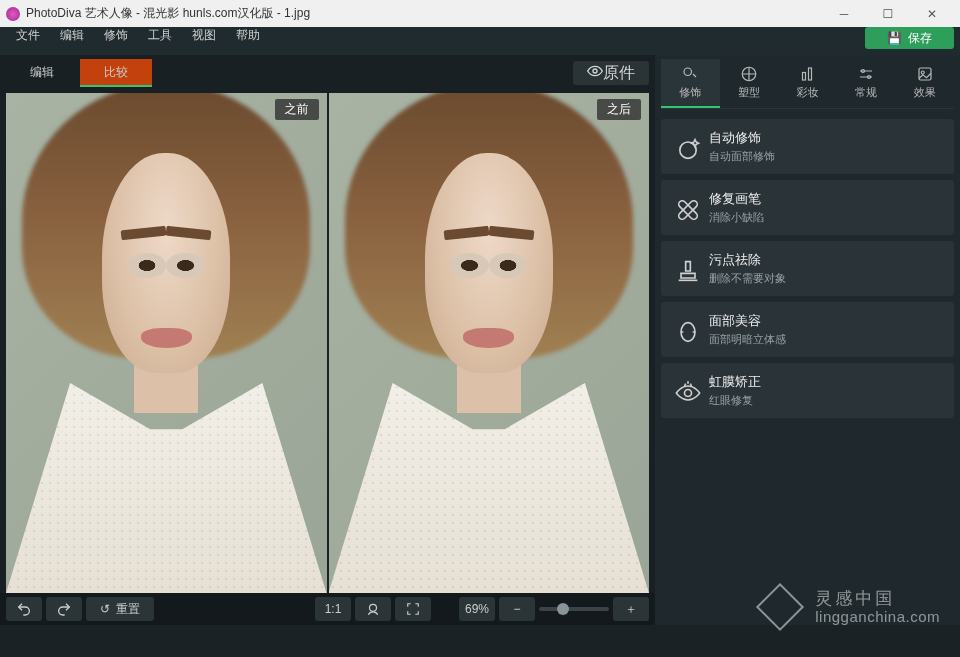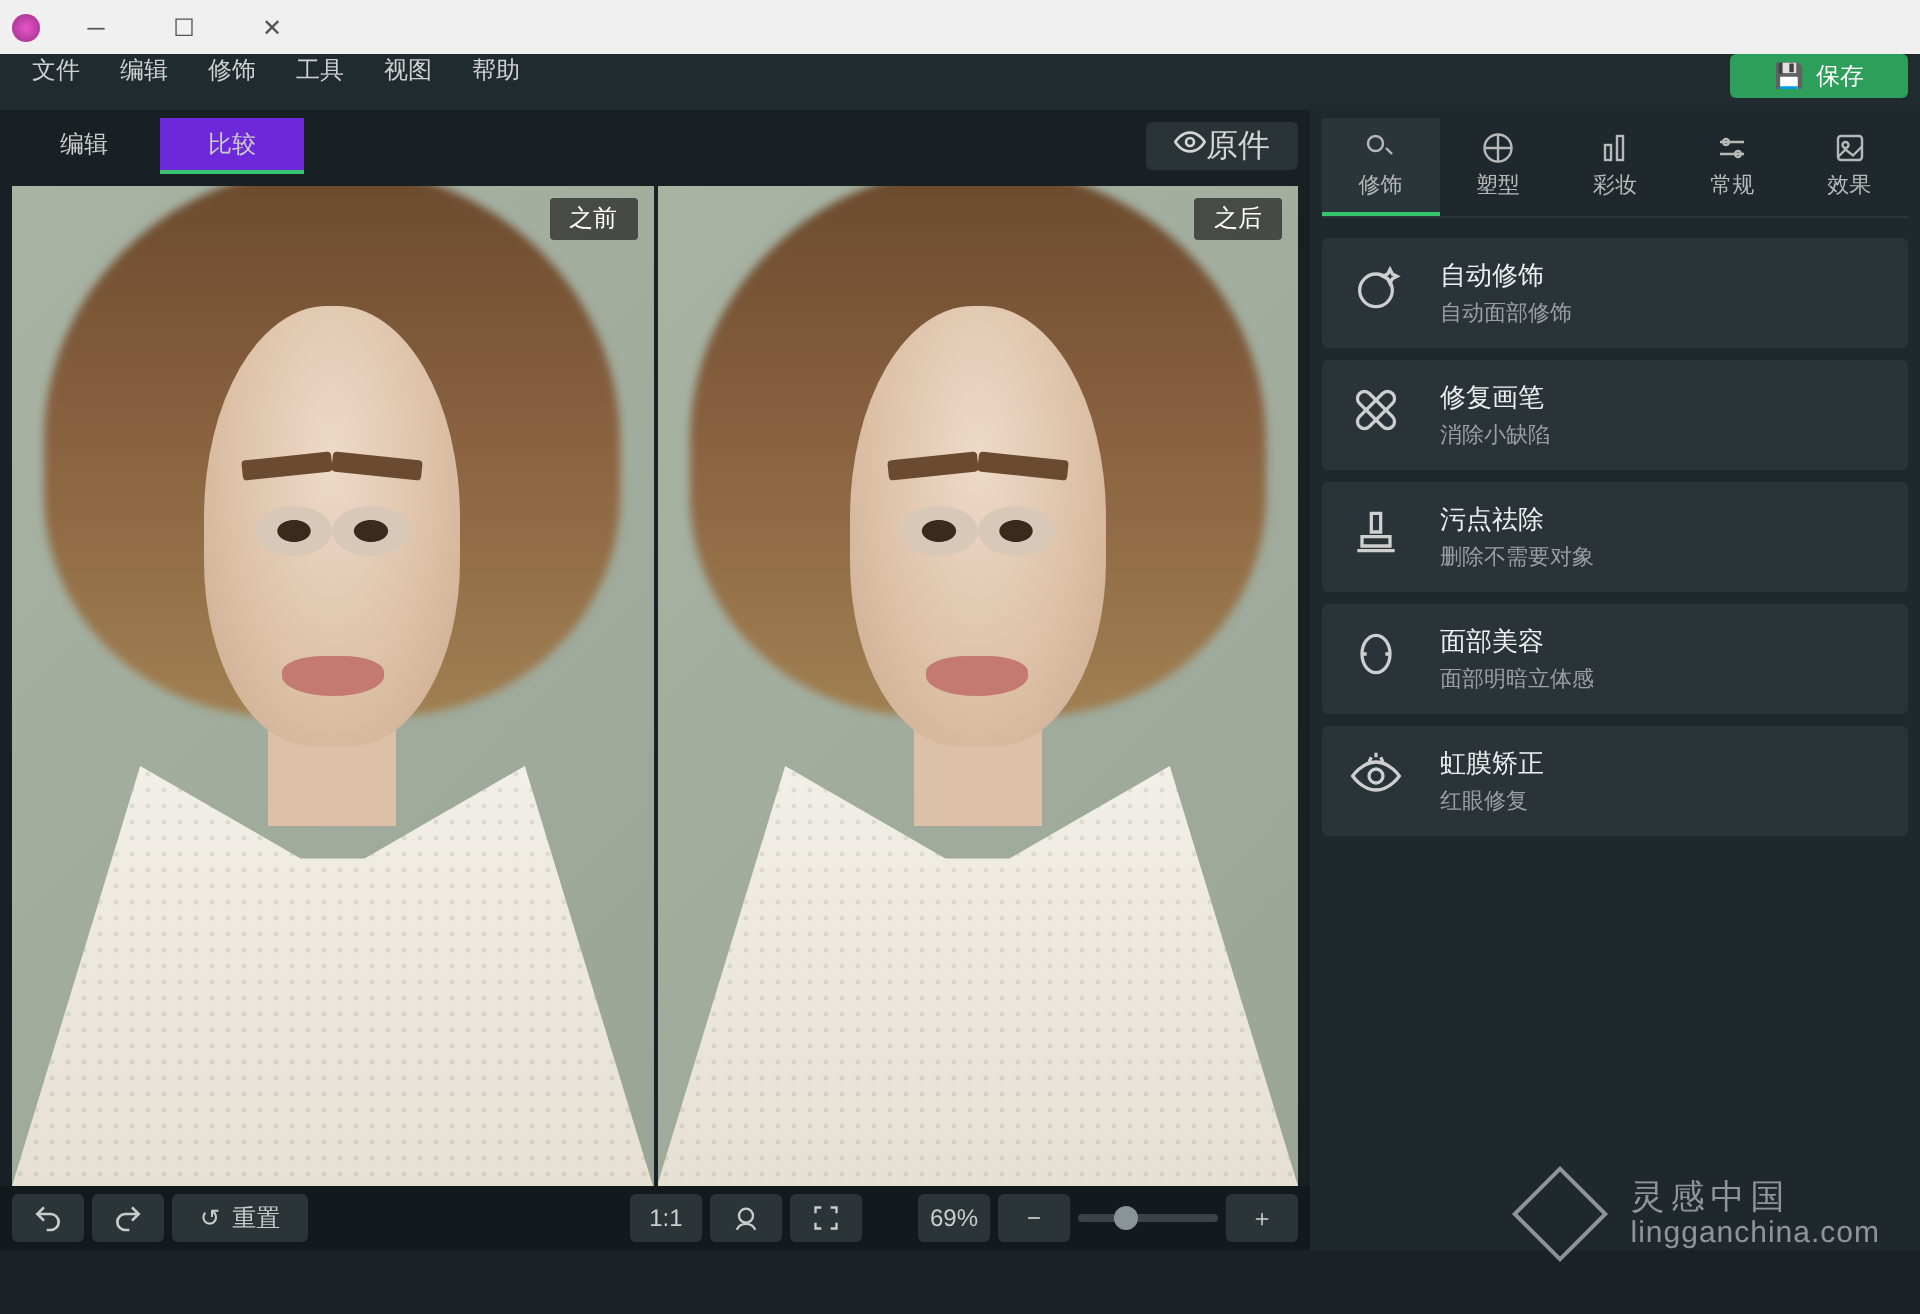--- a/index.html
+++ b/index.html
@@ -13,21 +13,21 @@
 .menubar { height: 28px; background: #1f2b2f; display: flex; padding: 0 6px; font-size: 12px; }
 .menubar .menu-item { padding: 0 10px; color: #d0d0d0; cursor: pointer; }
 .menubar .spacer { flex: 1; }
 .save-btn { background: #2e9e5b; color: #fff; height: 22px; padding: 0 22px; border-radius: 3px; display: flex; align-items: center; gap: 6px; font-size: 12px; cursor: pointer; }
 
 .workarea { display: flex; height: 570px; }
 
 .left-panel { flex: 1; display: flex; flex-direction: column; background: #182024; }
 .top-tabs { height: 32px; display: flex; align-items: stretch; padding: 4px 6px 0; gap: 2px; }
 .top-tab { width: 72px; display: flex; align-items: center; justify-content: center; font-size: 12px; color: #ccc; border-bottom: 2px solid transparent; cursor: pointer; }
-.top-tab.active { background: #6d28d9; border-bottom-color: #36c46f; }
+.top-tab.active { background: #c2410c; border-bottom-color: #36c46f; }
 .top-tabs .spacer { flex: 1; }
 .orig-box { display: flex; align-items: center; background: #2a3336; padding: 0 14px; border-radius: 3px; margin: 2px 0; }
 
 .canvas-area { flex: 1; display: flex; background: #b8c4b6; margin: 6px 6px 0; position: relative; }
 .img-half { flex: 1; position: relative; background: linear-gradient(135deg,#a8b3a3 0%,#9aa597 100%); overflow: hidden; }
 .img-half + .img-half { border-left: 2px solid #1a2226; }
 .tag { position: absolute; top: 6px; right: 8px; background: rgba(40,40,40,.75); color: #fff; font-size: 12px; padding: 2px 10px; border-radius: 2px; }
 .portrait { position: absolute; inset: 0; }
 .hair-top { position: absolute; top: -10px; left: 5%; right: 5%; height: 55%; border-radius: 50% 50% 40% 40%; background: linear-gradient(180deg,#6a4a2e 0%,#8a6240 50%,#a08052 100%); filter: blur(2px); }
 .face { position: absolute; top: 12%; left: 30%; width: 40%; height: 44%; background: radial-gradient(ellipse at 50% 35%,#eed9c8 0%,#dcc0a6 60%,#c8a98c 100%); border-radius: 48% 48% 42% 42%; }
@@ -47,36 +47,37 @@
 .zoom-track { width: 70px; height: 4px; background: #3a4448; border-radius: 2px; position: relative; }
 .zoom-thumb { position: absolute; top: -4px; left: 26%; width: 12px; height: 12px; border-radius: 50%; background: #8a9498; }
 
 .right-panel { width: 305px; background: #1f282c; display: flex; flex-direction: column; padding: 4px 6px 8px; }
 .tool-tabs { display: flex; height: 50px; border-bottom: 1px solid #2c3639; }
 .tool-tab { flex: 1; display: flex; flex-direction: column; align-items: center; justify-content: center; gap: 2px; font-size: 11px; color: #b8b8b8; cursor: pointer; border-bottom: 2px solid transparent; }
 .tool-tab.active { border-bottom-color: #36c46f; background: #2a3539; }
 .tool-tab svg { width: 18px; height: 18px; }
 
 .tool-list { display: flex; flex-direction: column; gap: 6px; margin-top: 10px; }
-.tool-item { background: #2a3438; border-radius: 3px; display: flex; align-items: flex-start; gap: 17px; padding: 10px 12px; cursor: pointer; }
+.tool-item { background: #2a3438; border-radius: 3px; display: flex; align-items: flex-end; gap: 6px; padding: 10px 12px; cursor: pointer; }
 .tool-item .ticon { width: 30px; height: 30px; display: flex; align-items: center; justify-content: center; color: #cfcfcf; }
 .tool-item .ttext .t1 { font-size: 13px; color: #eee; }
 .tool-item .ttext .t2 { font-size: 11px; color: #9aa0a2; margin-top: 2px; }
 
 .watermark { position: absolute; right: 20px; bottom: 32px; color: rgba(255,255,255,.5); font-size: 14px; display: flex; align-items: center; gap: 18px; pointer-events: none; }
 .watermark .cube { width: 34px; height: 34px; border: 2px solid rgba(255,255,255,.5); transform: rotate(45deg); }
 .watermark .wt { display: flex; flex-direction: column; line-height: 1.1; }
 .watermark .wt .c { font-size: 17px; letter-spacing: 3px; }
 .watermark .wt .e { font-size: 15px; letter-spacing: .5px; }
 </style>
 </head>
 <body>
 
 <div class="titlebar">
   <div class="logo"></div>
+  <div class="title">PhotoDiva 艺术人像 - 混光影 hunls.com汉化版 - 1.jpg</div>
   <div class="winbtn">─</div>
   <div class="winbtn">☐</div>
   <div class="winbtn">✕</div>
 </div>
 
 <div class="menubar">
   <div class="menu-item">文件</div>
   <div class="menu-item">编辑</div>
   <div class="menu-item">修饰</div>
   <div class="menu-item">工具</div>

